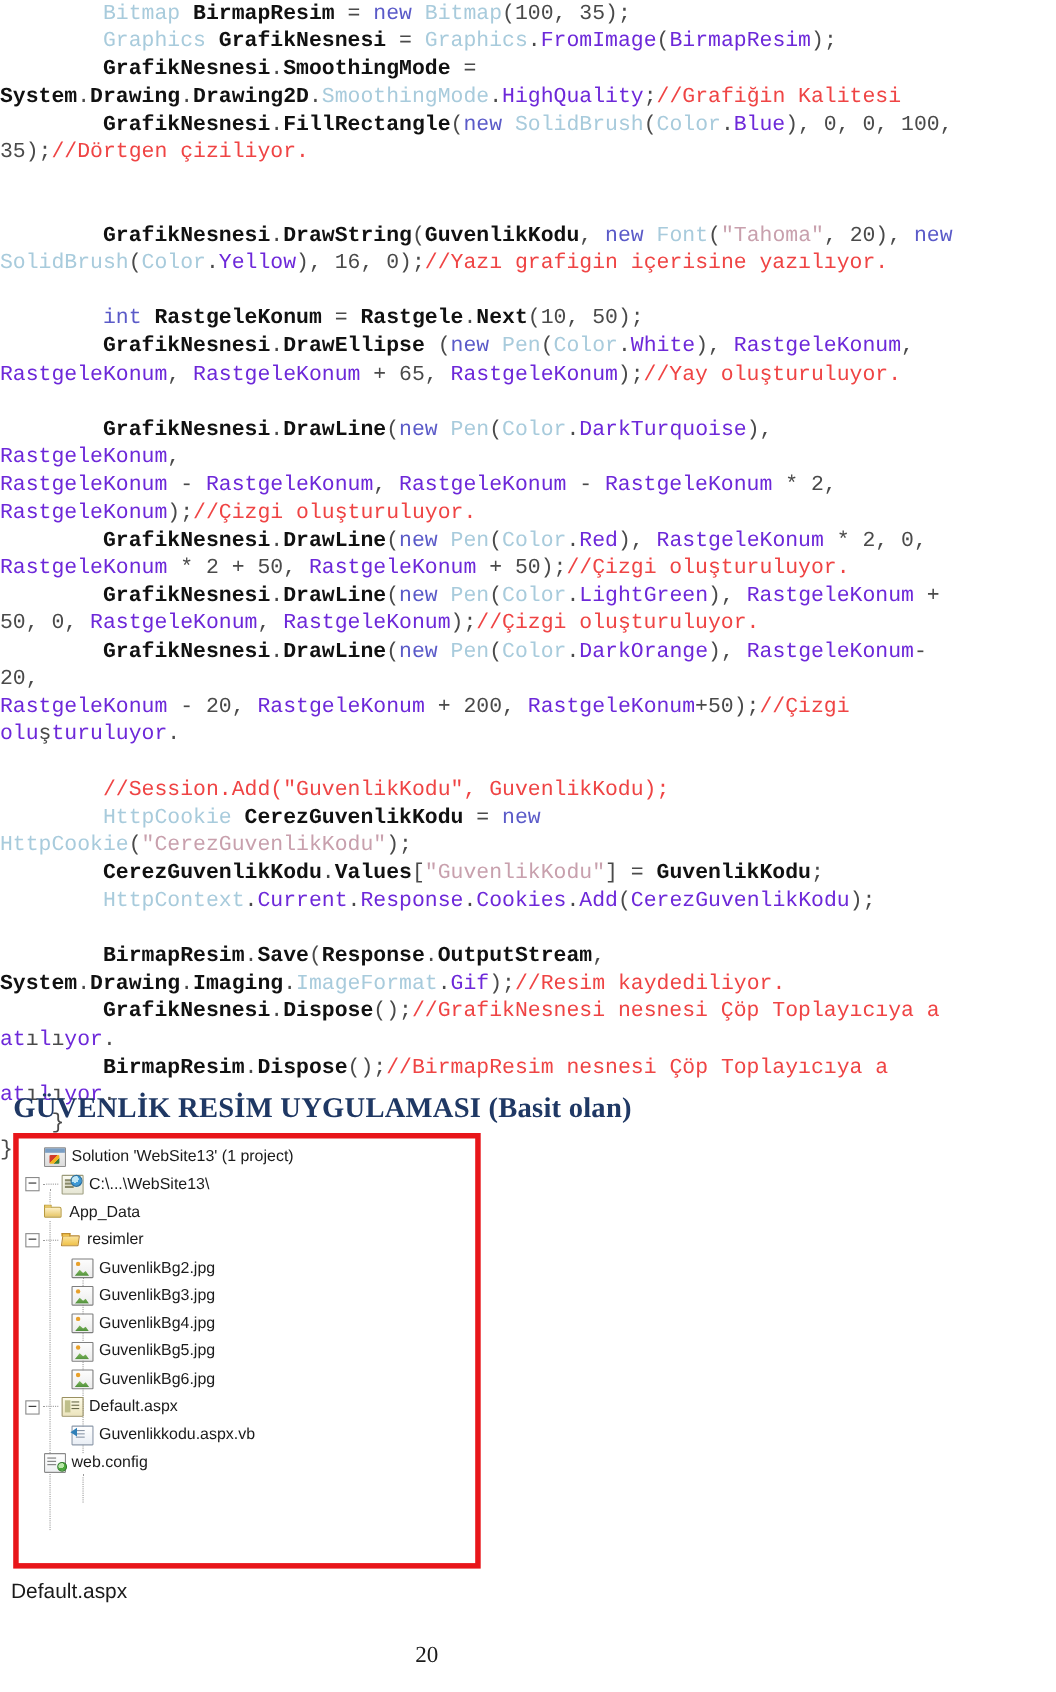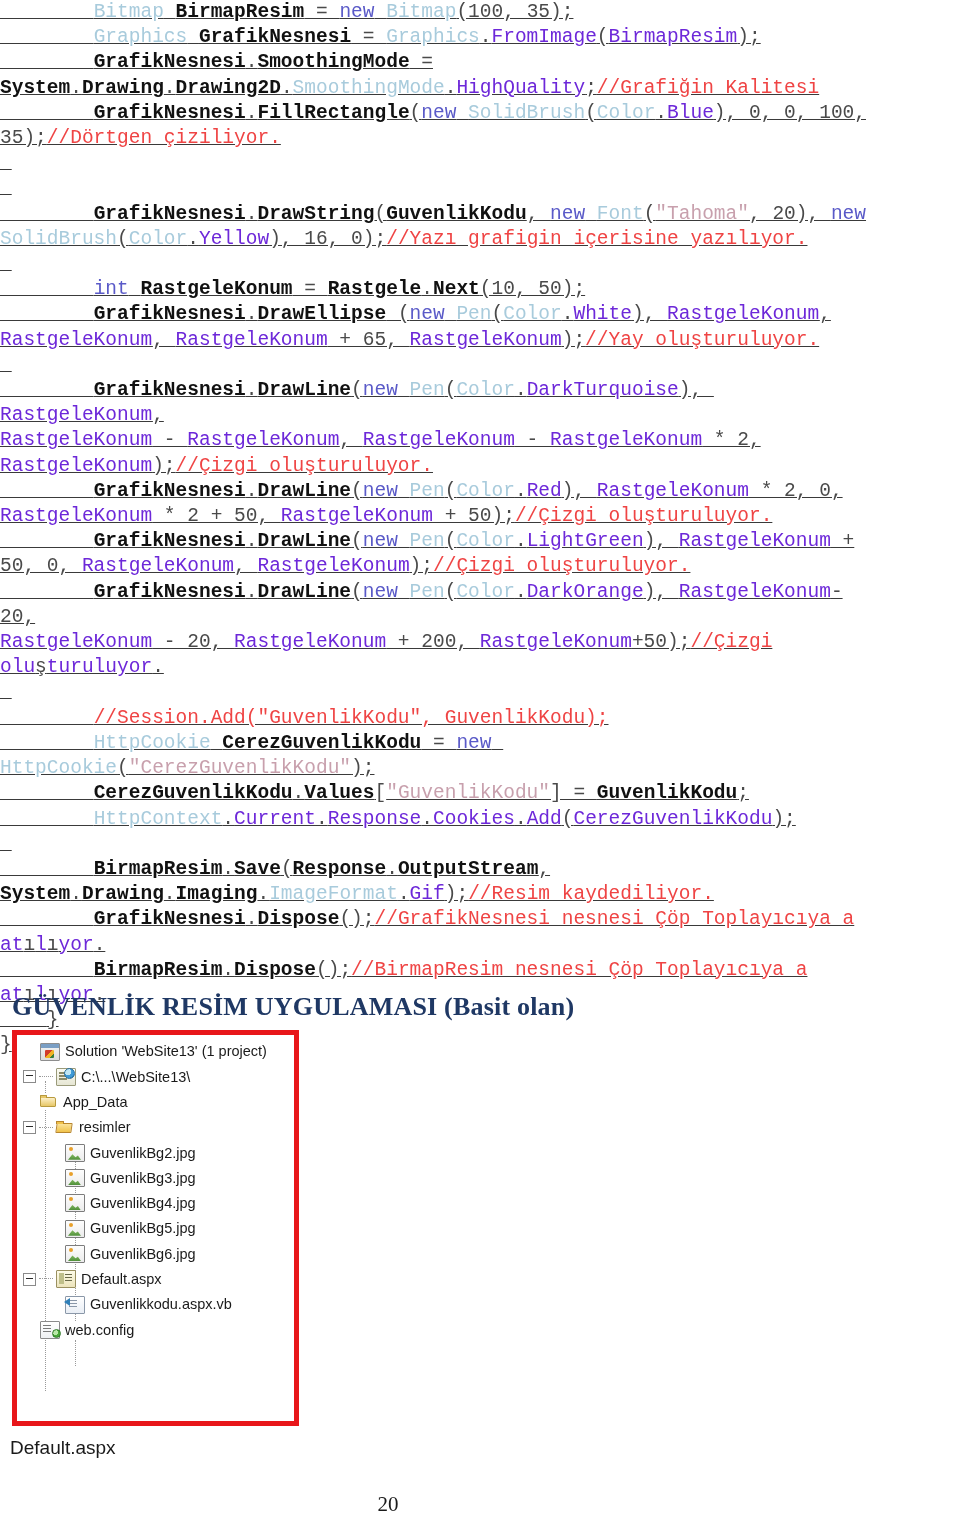--- a/index.html
+++ b/index.html
@@ -20,21 +20,20 @@
     position: absolute;
     left: 0;
     top: 0;
     width: 868px;
     font-family: "Liberation Mono", "DejaVu Sans Mono", monospace;
     font-size: 19.5px;
     line-height: 25.2px;
     color: #3a3a3a;
     white-space: pre-wrap;
     word-wrap: break-word;
-    text-decoration: underline;
   }
   #code-block .ln {
     display: block;
     min-height: 25.2px;
   }
 
   
   .t-type   { color: #a8cbdc; }      
   .t-kw     { color: #5a5ac8; }      
   .t-cm     { color: #ef4444; }      
@@ -54,21 +53,21 @@
     color: #1f3864;
     letter-spacing: 0.2px;
     white-space: nowrap;
   }
 
   
   #solution-explorer {
     position: absolute;
     left: 12px;
     top: 1030px;
-    width: 287px;
+    width: 425px;
     height: 396px;
     border: 5px solid #e8161a;
     background: #ffffff;
     box-sizing: border-box;
     overflow: hidden;
   }
   .tree {
     position: relative;
     padding: 4px 0 0 0;
     font-family: "Liberation Sans", sans-serif;

